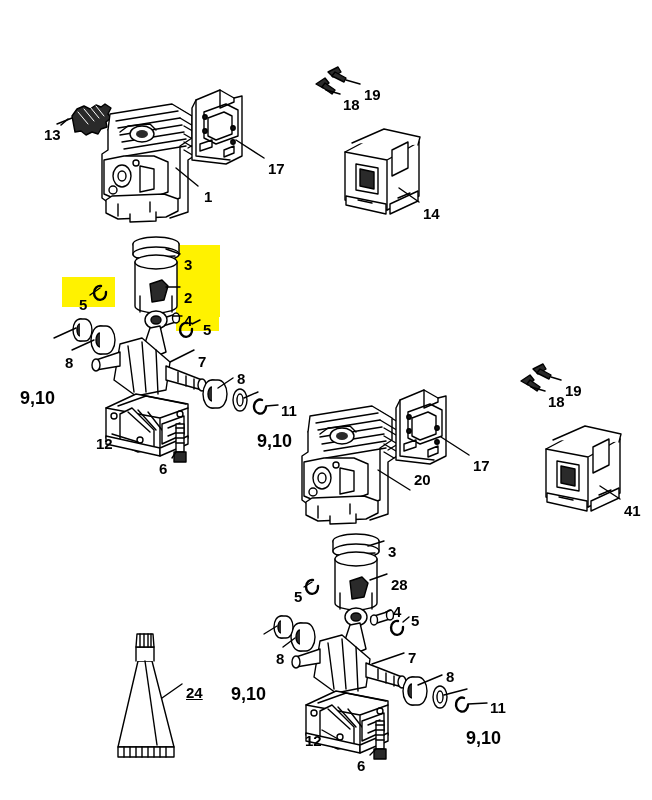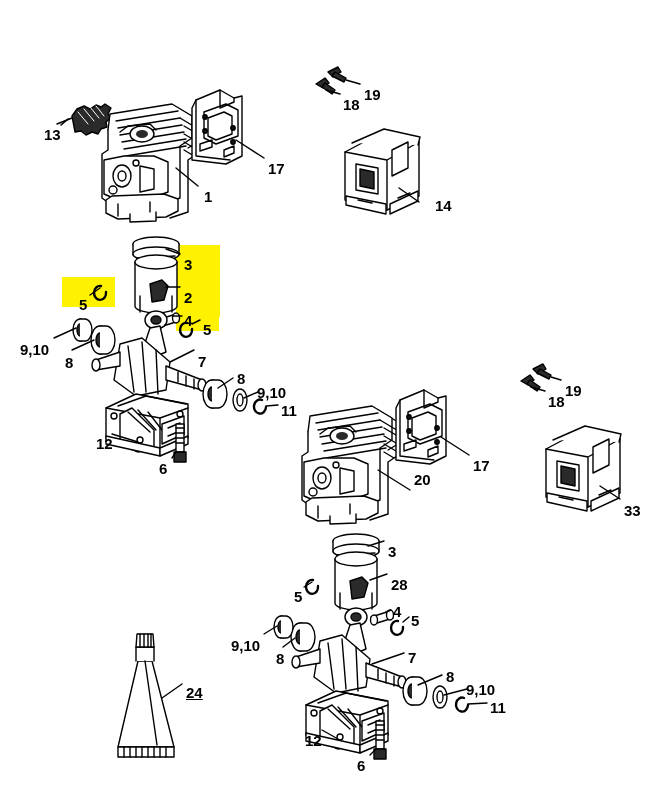--- a/index.html
+++ b/index.html
@@ -17,21 +17,21 @@
   .callout{
     position:absolute;
     font-family:"Liberation Sans", sans-serif;
     font-weight:bold;
     font-size:15px;
     line-height:1;
     color:#000;
     white-space:nowrap;
     letter-spacing:0px;
   }
-  .callout.sm{font-size:15px;}
+  .callout.sm{font-size:18px;margin-top:47px;}
 </style>
 </head>
 <body>
 
 <div id="diagram-root">
 
   <div id="highlight-container">
       <div class="hl" style="left: 62px; top: 277px; width: 53px; height: 30px;"></div>
       <div class="hl" style="left: 176px; top: 245px; width: 44px; height: 72px;"></div>
       <div class="hl" style="left: 176px; top: 305px; width: 43px; height: 26px;"></div>
@@ -391,39 +391,39 @@
 
     </g>
   </svg>
 
   <div id="callout-container">
       <div class="callout" style="left: 44px; top: 127px; text-align: center;">13</div>
       <div class="callout" style="left: 204px; top: 189px;">1</div>
       <div class="callout" style="left: 268px; top: 161px;">17</div>
       <div class="callout" style="left: 343px; top: 97px;">18</div>
       <div class="callout" style="left: 364px; top: 87px;">19</div>
-      <div class="callout" style="left: 423px; top: 198px; margin-left: 12px;">14</div>
+      <div class="callout" style="left: 423px; top: 206px;">14</div>
       <div class="callout" style="left: 184px; top: 257px;">3</div>
       <div class="callout" style="left: 184px; top: 290px;">2</div>
       <div class="callout" style="left: 79px; top: 297px;">5</div>
       <div class="callout" style="left: 184px; top: 313px;">4</div>
       <div class="callout" style="left: 203px; top: 322px;">5</div>
       <div class="callout sm" style="left: 20px; top: 342px;">9,10</div>
       <div class="callout" style="left: 65px; top: 355px;">8</div>
       <div class="callout" style="left: 198px; top: 354px;">7</div>
       <div class="callout" style="left: 237px; top: 371px;">8</div>
       <div class="callout sm" style="left: 257px; top: 385px;">9,10</div>
       <div class="callout" style="left: 281px; top: 403px;">11</div>
       <div class="callout" style="left: 96px; top: 436px;">12</div>
       <div class="callout" style="left: 159px; top: 461px;">6</div>
       <div class="callout" style="left: 473px; top: 458px;">17</div>
       <div class="callout" style="left: 548px; top: 394px;">18</div>
       <div class="callout" style="left: 565px; top: 383px;">19</div>
       <div class="callout" style="left: 414px; top: 472px;">20</div>
-      <div class="callout" style="left: 624px; top: 503px;">33</div>
+      <div class="callout" style="left: 624px; top: 503px;">41</div>
       <div class="callout" style="left: 388px; top: 544px;">3</div>
       <div class="callout" style="left: 391px; top: 577px;">28</div>
       <div class="callout" style="left: 294px; top: 589px;">5</div>
       <div class="callout" style="left: 393px; top: 604px;">4</div>
       <div class="callout" style="left: 411px; top: 613px;">5</div>
       <div class="callout sm" style="left: 231px; top: 638px;">9,10</div>
       <div class="callout" style="left: 276px; top: 651px;">8</div>
       <div class="callout" style="left: 408px; top: 650px;">7</div>
       <div class="callout" style="left: 446px; top: 669px;">8</div>
       <div class="callout sm" style="left: 466px; top: 682px;">9,10</div>

